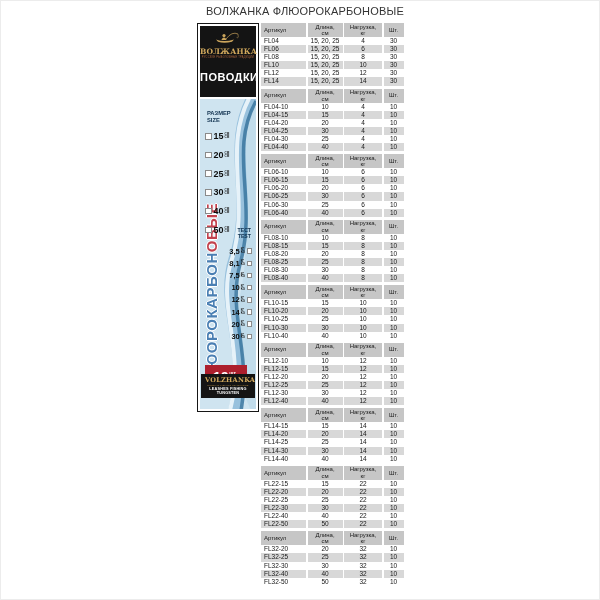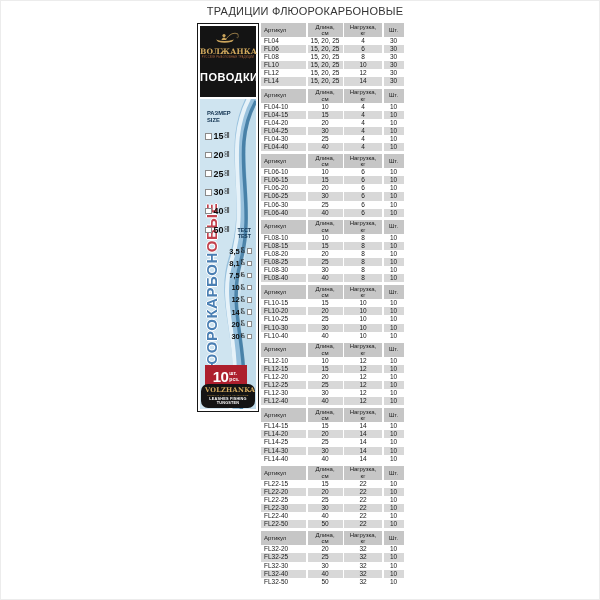--- a/index.html
+++ b/index.html
@@ -45,22 +45,22 @@
     text-shadow:1px 0 0 #fff,-1px 0 0 #fff,0 1px 0 #fff,0 -1px 0 #fff;}
   .vblue{color:#4a7fb3;}
   .vred{color:#c2424e;}
 
   .qty-box{position:absolute;left:5px;top:266px;width:42px;height:23px;background:#ad1f2d;
     display:flex;align-items:center;justify-content:center;z-index:3;}
   .qty-val{font-size:15px;font-weight:bold;color:#fff;letter-spacing:-.5px;}
   .qty-units{display:flex;flex-direction:column;font-size:5px;line-height:5.5px;color:#fff;
     font-weight:bold;margin-left:1px;text-align:left;}
 
-  .pkg-footer{position:absolute;left:1px;right:1px;bottom:1px;background:#141414;
-    text-align:center;padding:2px 4px;z-index:3;border-radius:7px;}
+  .pkg-footer{position:absolute;left:1px;right:1px;bottom:11px;background:#141414;
+    text-align:center;padding:2px 4px;z-index:3;}
   .f-brand{font-family:"DejaVu Serif",serif;font-size:6.5px;font-weight:bold;color:#d2a95d;letter-spacing:.3px;}
   .f-tag{font-size:2.4px;color:#b08a44;letter-spacing:.2px;}
   .f-line{font-size:3.8px;color:#fff;font-weight:bold;line-height:4.6px;letter-spacing:.2px;}
 
   
   .table-col{position:absolute;left:261px;top:23px;width:143px;}
   .tblock{margin-bottom:3px;}
   .thead,.trow{display:grid;grid-template-columns:45px 35px 38px 20px;column-gap:1.5px;}
   .thead{height:14px;}
   .th{background:#c6c6c6;color:#1c1c1c;font-size:6px;line-height:6.5px;display:flex;
@@ -71,21 +71,21 @@
     overflow:hidden;white-space:nowrap;}
   .td.c1{text-align:left;padding-left:3px;box-sizing:border-box;}
   .trow.even .td{background:#d8d8d8;}
   .trow.odd .td{background:#fff;}
 </style>
 </head>
 <body>
 
 <div class="frame"></div>
 
-<div class="page-title">ТРАДИЦИИ ФЛЮОРОКАРБОНОВЫЕ</div>
+<div class="page-title">ВОЛЖАНКА ФЛЮОРОКАРБОНОВЫЕ</div>
 
 <div class="card">
   <div class="pkg-header">
     <svg width="30" height="13" viewBox="0 0 30 13">
       <path d="M13 9 Q19 1 25 4" stroke="#caa45c" stroke-width="0.7" fill="none"></path>
       <path d="M25 4 l0.3 3 q-0.8 1.6 -1.7 0.4" stroke="#caa45c" stroke-width="0.5" fill="none"></path>
       <circle cx="11" cy="5.6" r="1.6" fill="#caa45c"></circle>
       <path d="M8.3 10 Q11 5.2 13.7 10 Z" fill="#caa45c"></path>
       <path d="M3 9.6 Q11 12.6 21 9.6 L19 11.8 Q11 13.6 5 11.8 Z" fill="#caa45c"></path>
     </svg>

